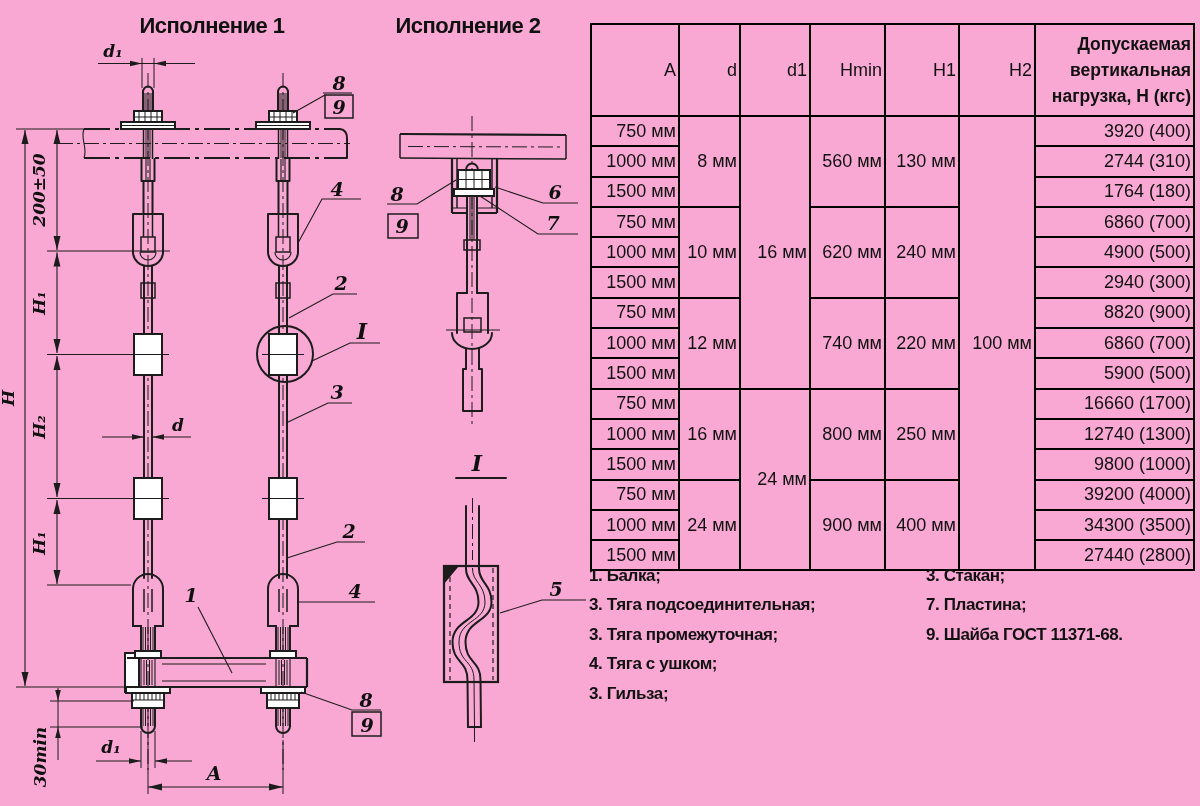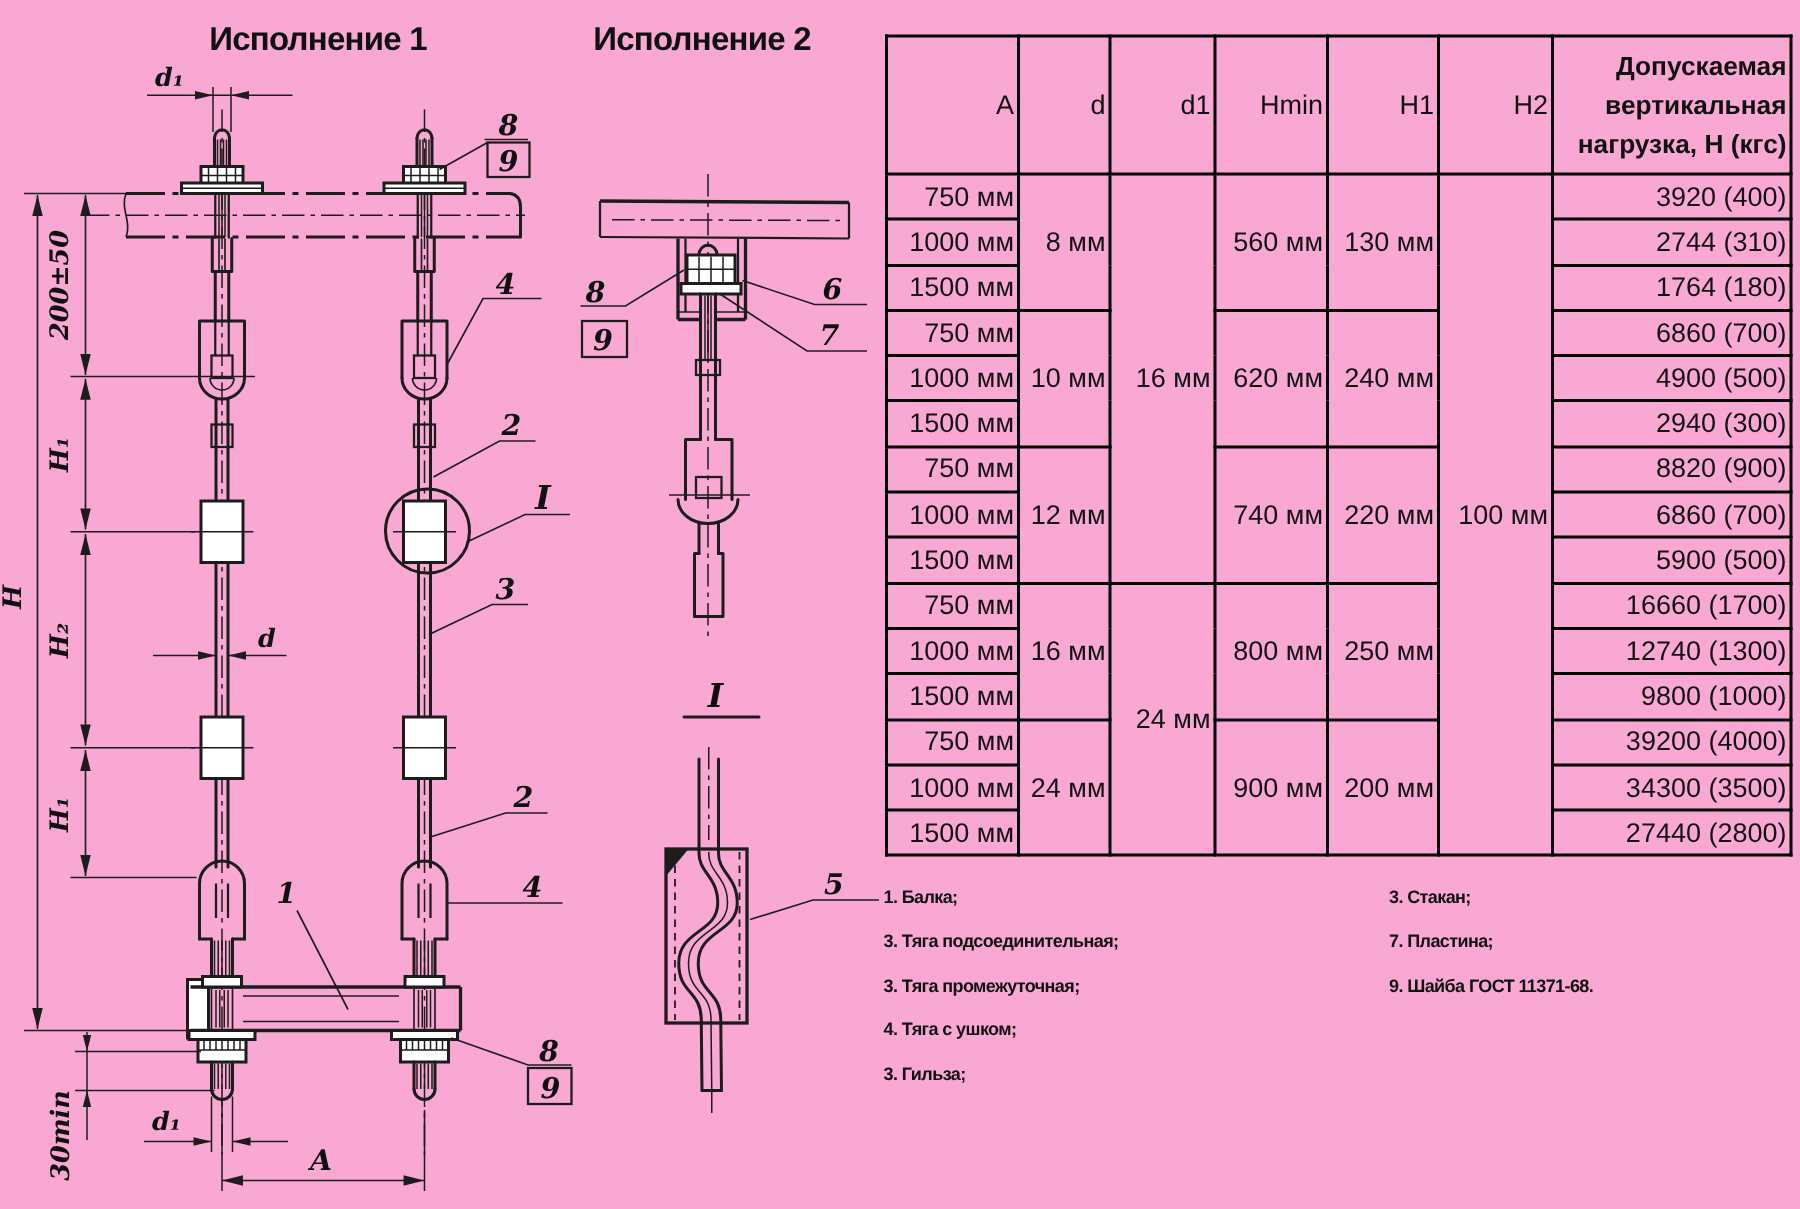--- a/index.html
+++ b/index.html
@@ -23,21 +23,21 @@
   text.det{font:italic bold 22px "DejaVu Serif",serif;fill:#101010;}
   text.ttl{font:bold 22px "Liberation Sans",sans-serif;fill:#101010;letter-spacing:-0.5px;}
   
   #spec{position:absolute;left:590px;top:23px;border-collapse:collapse;table-layout:fixed;}
   #spec td,#spec th{border:2px solid #000;text-align:right;vertical-align:middle;
       font-size:18px;font-weight:normal;padding:0 2px;white-space:nowrap;}
   #spec th{height:90px;white-space:normal;}
   #spec td{height:28.3px;}
   #spec th.loadh{font-weight:bold;font-size:17.5px;line-height:1.5;white-space:normal;}
   
-  .legend{position:absolute;top:584px;font-size:12px;font-weight:bold;
+  .legend{position:absolute;top:561px;font-size:17px;font-weight:bold;
       letter-spacing:-0.4px;line-height:29.4px;white-space:nowrap;}
   #legend1{left:589px;}
   #legend2{left:926px;}
 </style>
 </head>
 <body>
 
 <div id="page">
 
 <svg id="dwg" width="590" height="806" viewBox="0 0 590 806">
@@ -363,21 +363,21 @@
       <td>12740 (1300)</td>
     </tr>
     <tr>
       <td>1500 мм</td>
       <td>9800 (1000)</td>
     </tr>
     <tr>
       <td>750 мм</td>
       <td rowspan="3">24 мм</td>
       <td rowspan="3">900 мм</td>
-      <td rowspan="3">200 мм</td>
+      <td rowspan="3">400 мм</td>
       <td>39200 (4000)</td>
     </tr>
     <tr>
       <td>1000 мм</td>
       <td>34300 (3500)</td>
     </tr>
     <tr>
       <td>1500 мм</td>
       <td>27440 (2800)</td>
     </tr>

